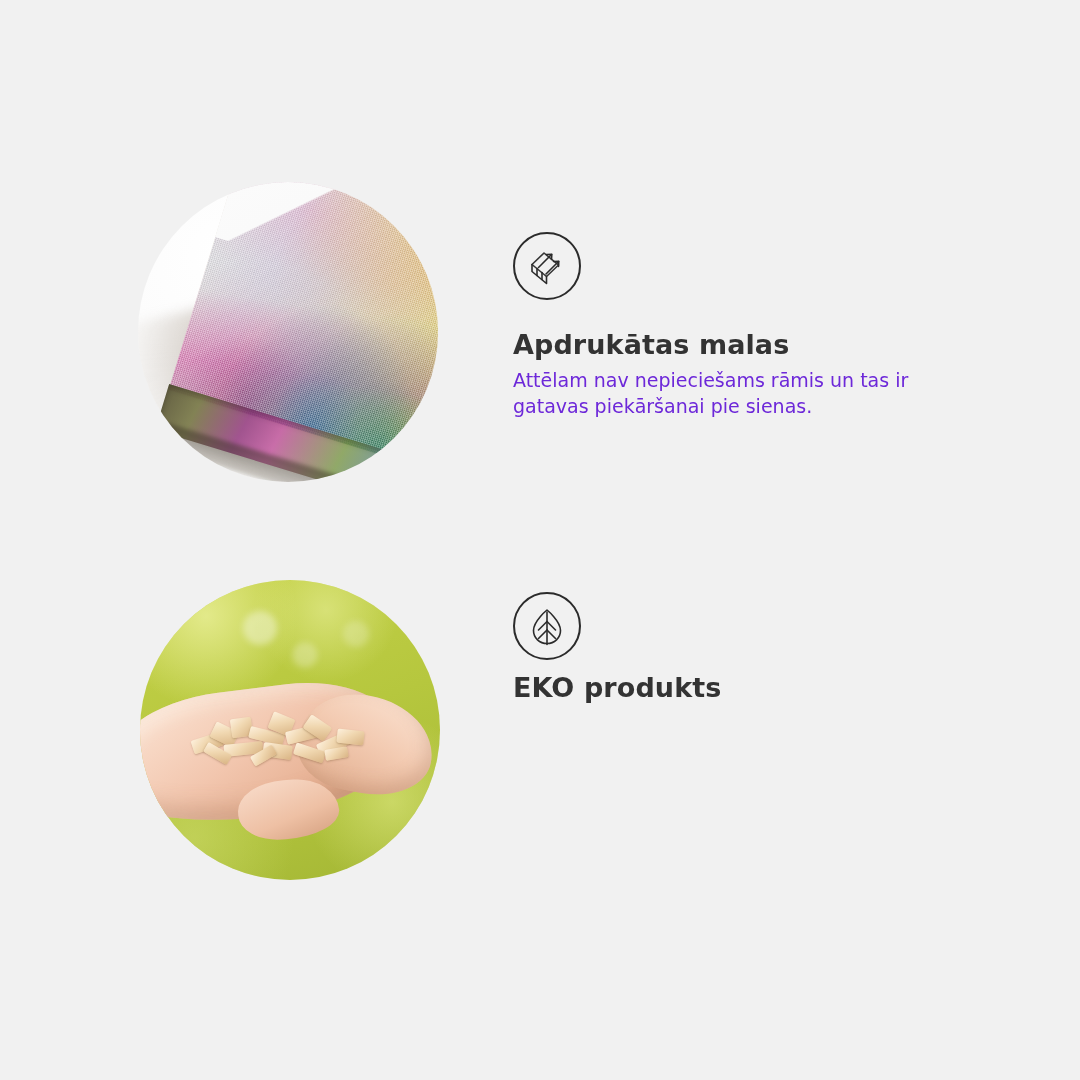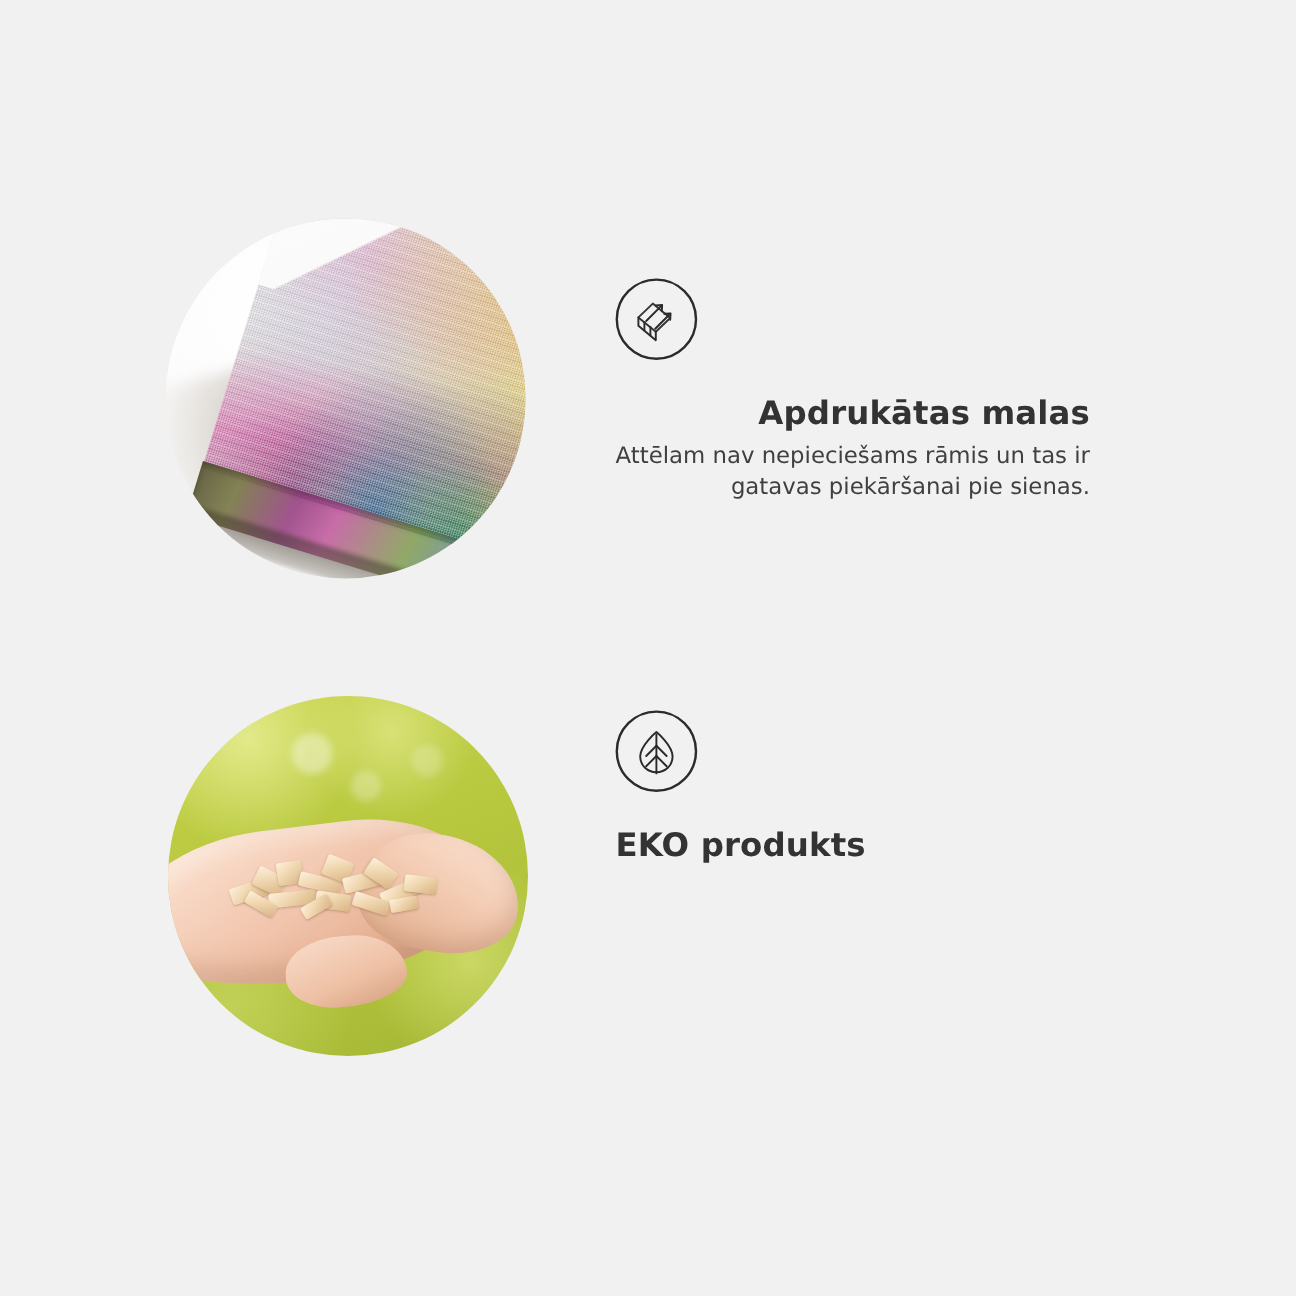--- a/index.html
+++ b/index.html
@@ -253,21 +253,20 @@
     position: absolute;
     background: linear-gradient(145deg, #fdf0dc 0%, #f0d7b0 45%, #d9b484 100%);
     border-radius: 2px;
     box-shadow: 0 1px 2px rgba(120,86,50,0.38);
   }
 
   
   .text-col {
     position: absolute;
     left: 513px;
-    text-align: right;
   }
   .text-1 { top: 232px; }
   .text-2 { top: 592px; }
 
   .icon-circle {
     width: 68px;
     height: 68px;
     border-radius: 50%;
     border: 2px solid #2b2b2b;
     box-sizing: border-box;
@@ -279,25 +278,25 @@
 
   .feature-title {
     margin: 0;
     color: #333333;
     font-size: 27px;
     font-weight: 700;
     letter-spacing: 0.1px;
     line-height: 1.2;
   }
   .title-1 { margin-top: 29px; }
-  .title-2 { margin-top: 29px; }
+  .title-2 { margin-top: 12px; }
 
   .feature-body {
     margin: 6px 0 0 0;
-    color: #404040;
+    color: #6d28d9;
     font-size: 19px;
     font-weight: 400;
     line-height: 26px;
     max-width: 500px;
     white-space: pre-line;
   }
 </style>
 </head>
 <body>
 

